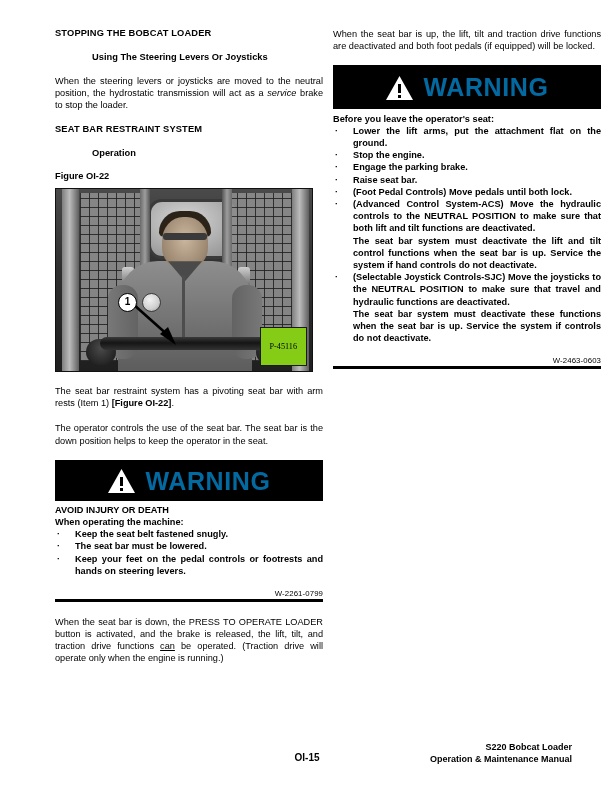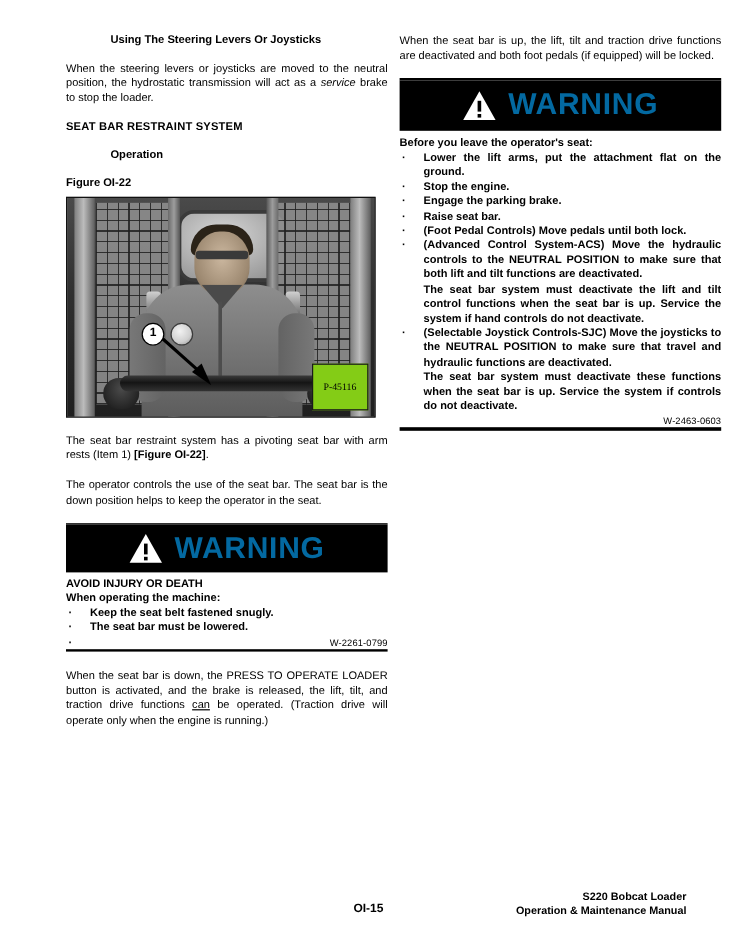--- a/index.html
+++ b/index.html
@@ -255,21 +255,21 @@
   }
   ul.warn-list > li .cont {
     display: block;
     margin-left: 0;
     text-align: justify;
   }
 
   .warn-code {
     text-align: right;
     font-size: 7.8px;
-    margin-top: 2px;
+    margin-top: 12px;
     letter-spacing: 0.1px;
   }
   .warn-rule-bot {
     height: 2.6px;
     background: #000;
     margin-top: 1px;
   }
 
   
   .footer-page {
@@ -288,20 +288,21 @@
     line-height: 11.5px;
   }
 </style>
 </head>
 <body>
 
 <div class="page">
 
   <div class="col col-left">
 
+    <h1 class="section-head">STOPPING THE BOBCAT LOADER</h1>
 
     <h2 class="sub-head">Using The Steering Levers Or Joysticks</h2>
 
     <p class="body-text"><span>When the steering levers or joysticks are moved to the neutral position, the hydrostatic transmission will act as a </span><span class="ital">service</span><span> brake to stop the loader.</span></p>
 
     <h1 class="section-head">SEAT BAR RESTRAINT SYSTEM</h1>
 
     <h2 class="sub-head">Operation</h2>
 
     <h3 class="fig-label">Figure OI-22</h3>
@@ -355,21 +356,21 @@
           <rect x="13" y="20" width="3" height="3" fill="#000000"></rect>
         </svg>
         <span class="warn-word">WARNING</span>
       </div>
       <div class="warn-body">
         <div class="warn-center">AVOID INJURY OR DEATH</div>
         <div class="warn-lead">When operating the machine:</div>
         <ul class="warn-list">
           <li><span class="dot">·</span><span>Keep the seat belt fastened snugly.</span></li>
           <li><span class="dot">·</span><span>The seat bar must be lowered.</span></li>
-          <li><span class="dot">·</span></li>
+          <li><span class="dot">·</span><span>Keep your feet on the pedal controls or footrests and hands on steering levers.</span></li>
         </ul>
         <div class="warn-code">W-2261-0799</div>
       </div>
       <div class="warn-rule-bot"></div>
     </div>
 
     <p class="body-text last" style="margin-top:14px;"><span>When the seat bar is down, the PRESS TO OPERATE LOADER button is activated, and the brake is released, the lift, tilt, and traction drive functions </span><span class="uline">can</span><span> be operated. (Traction drive will operate only when the engine is running.)</span></p>
   </div>
 
   <div class="col col-right">

